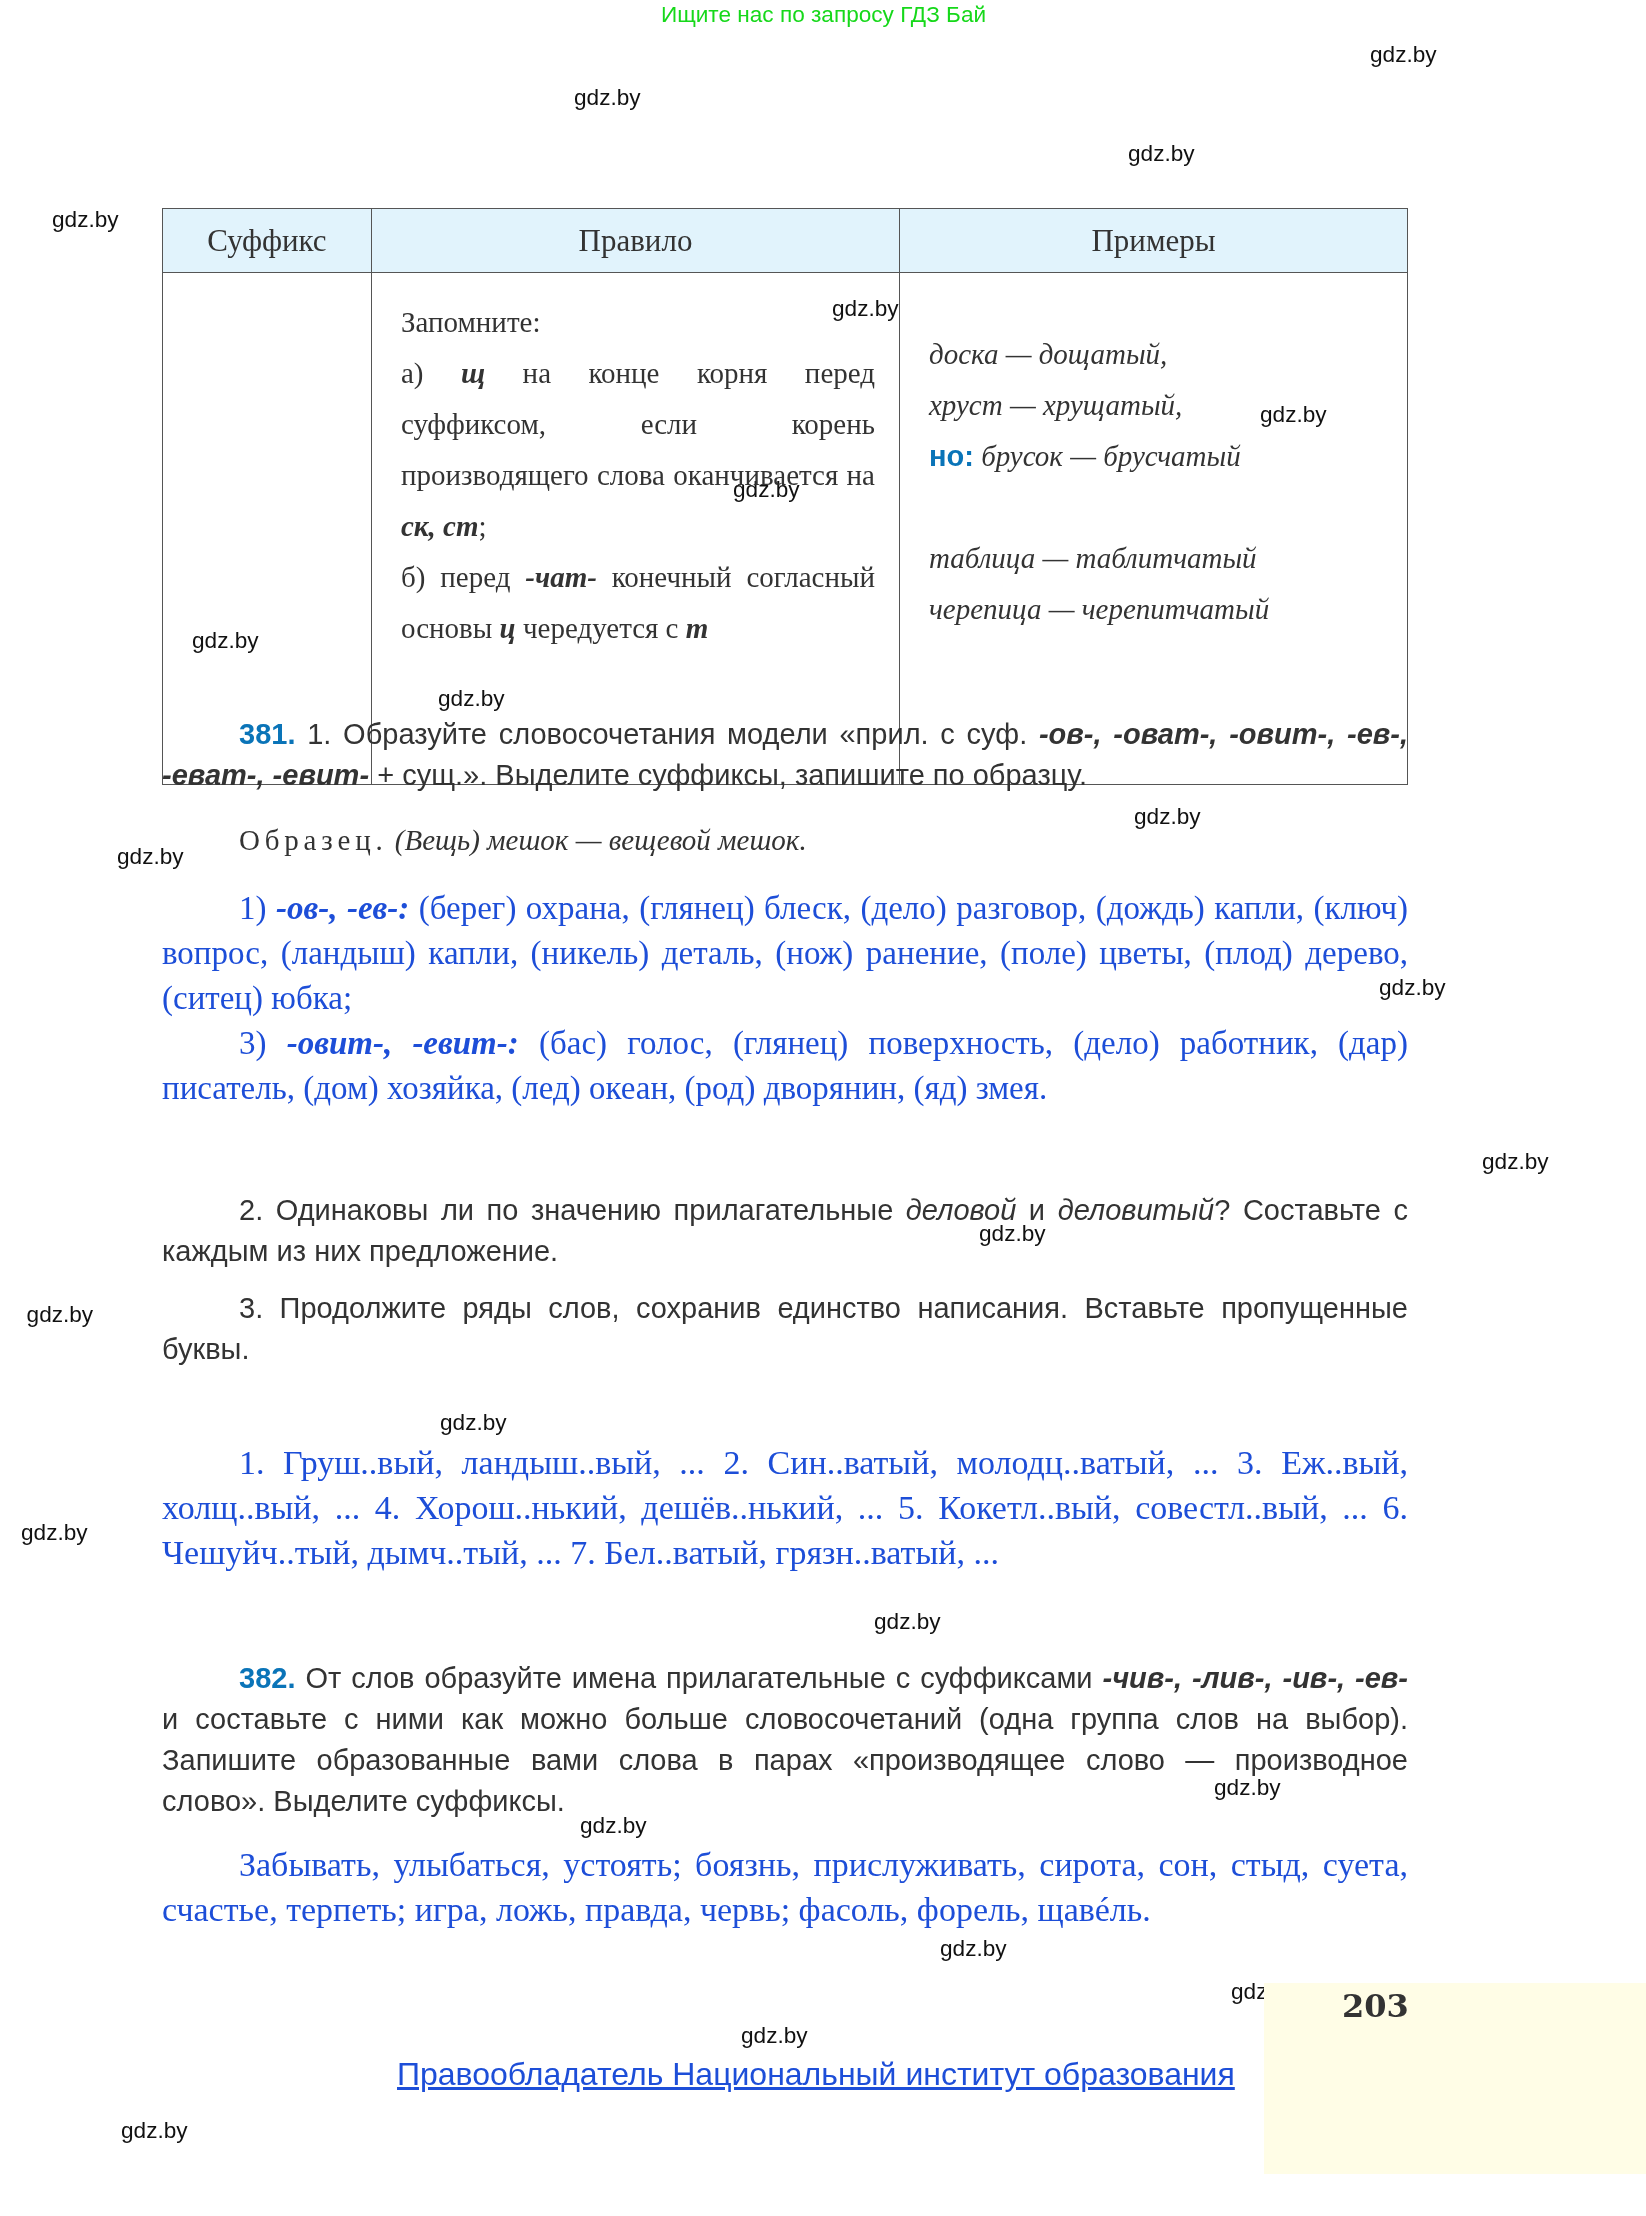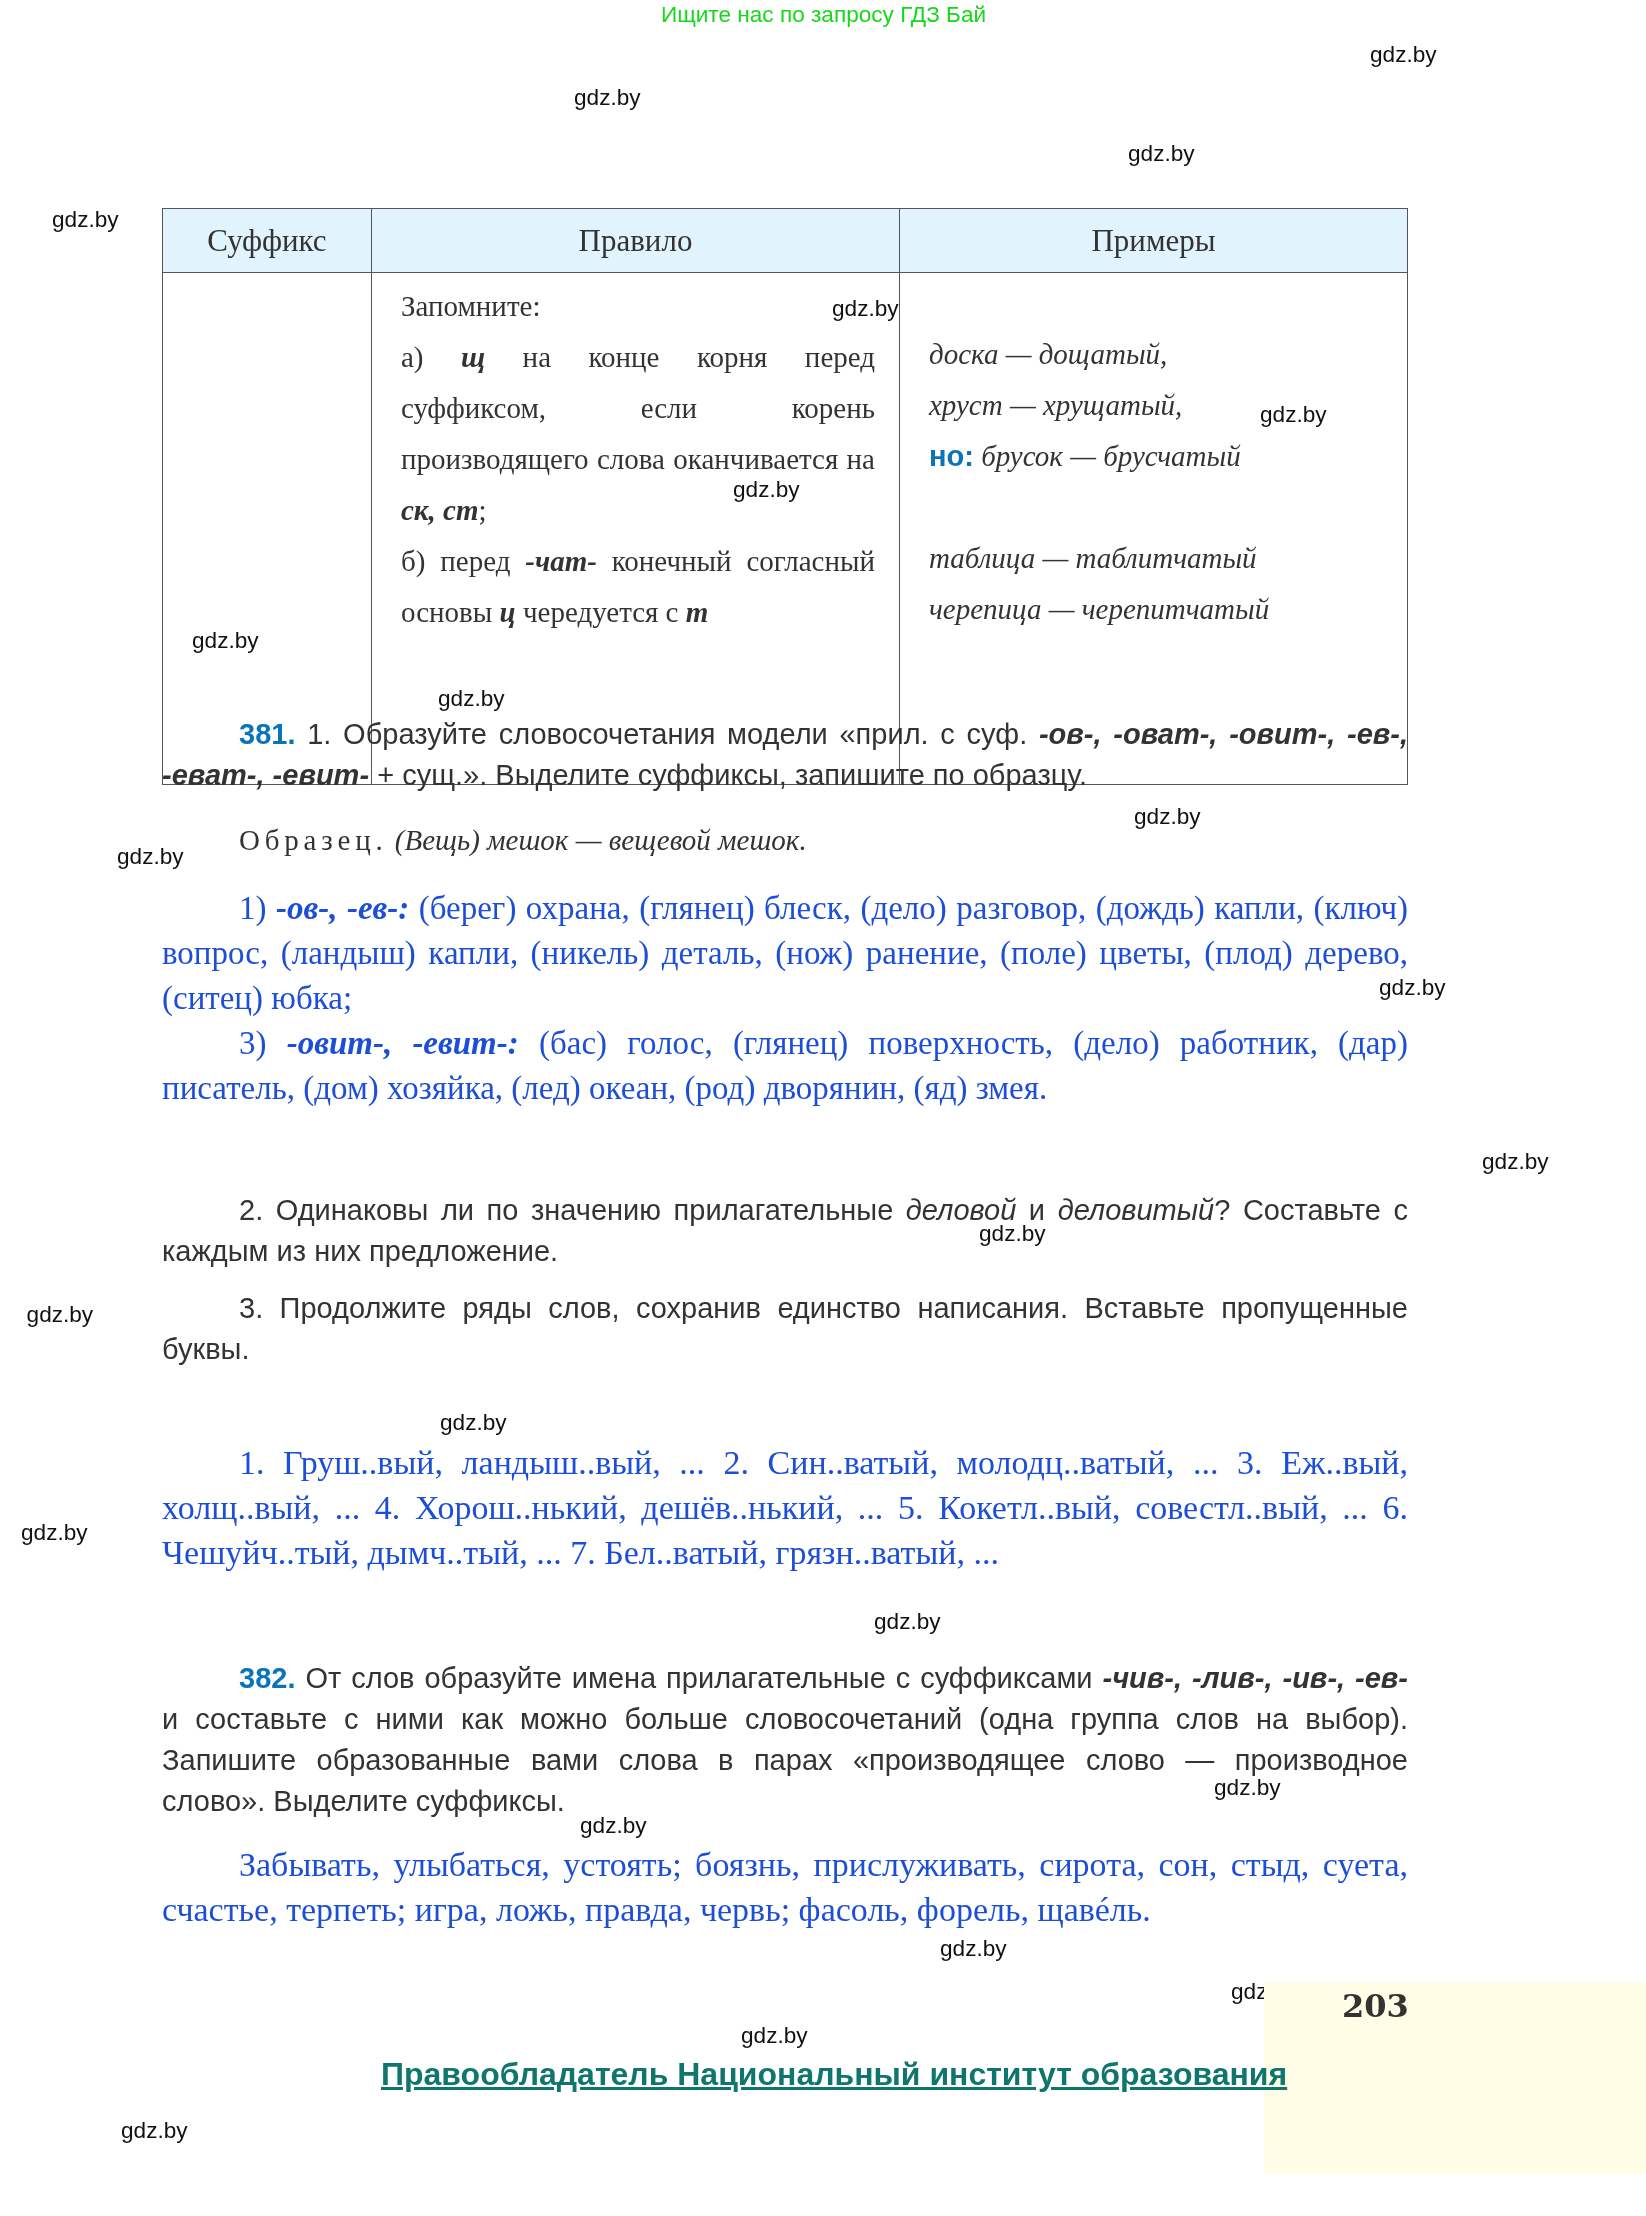--- a/index.html
+++ b/index.html
@@ -2,34 +2,34 @@
 <html style="font-size:13px"><head>
 <meta charset="utf-8">
 <style>
   html,body{margin:0;padding:0;}
   body{width:1647px;height:2216px;position:relative;background:#ffffff;overflow:hidden;font-family:"DejaVu Serif",serif;color:#2b2b2b;}
   .banner{position:absolute;top:1.6px;left:0;width:1647px;text-align:center;color:#16d81a;font-family:"Liberation Sans",sans-serif;font-size:22.6px;}
   .wm{position:absolute;font-family:"Liberation Sans",sans-serif;font-size:22.6px;color:#111;white-space:nowrap;}
   table.rules{position:absolute;left:162px;top:208px;width:1246px;height:577px;border-collapse:collapse;}
   table.rules th{background:#e1f3fc;height:61px;font-family:"Liberation Serif",serif;font-weight:normal;font-size:31px;color:#333;border:1.6px solid #555;}
   table.rules td{border:1.6px solid #555;vertical-align:top;font-family:"Liberation Serif",serif;font-size:29px;line-height:51px;color:#333;}
-  table.rules td.c2{padding:8px 24px 0 29px;}
+  table.rules td.c2{padding:24px 24px 0 29px;}
   table.rules td.c3{padding:56px 16px 0 29px;}
   .it{font-style:italic;}
   .bi{font-style:italic;font-weight:bold;}
   .blue{color:#0a74b8;font-weight:bold;font-family:Liberation Sans, sans-serif;}
   .sans{font-family:"Liberation Sans",sans-serif;font-size:29px;line-height:41px;color:#333;}
   .serif{font-family:"Liberation Serif",serif;font-size:33px;line-height:45px;color:#1d4ed8;}
   .block{position:absolute;left:162px;width:1246px;text-align:justify;}
   .indent{text-indent:77px;}
   .sample{font-family:"Liberation Serif",serif;font-size:29px;color:#333;position:absolute;left:239px;top:824px;}
   .spaced{letter-spacing:4.8px;}
   .pagebox{position:absolute;left:1264px;top:1983px;width:383px;height:191px;background:#fffde6;}
   .pagenum{position:absolute;left:1342px;top:1987px;font-family:"DejaVu Serif",serif;font-weight:bold;font-size:32px;color:#333;}
-  .footer-pink{position:absolute;left:381px;top:2056px;font-family:"Liberation Sans",sans-serif;font-size:32px;color:#0f766e;text-decoration:underline;font-weight:bold;}
+  .footer-pink{position:absolute;left:397px;top:2056px;font-family:"Liberation Sans",sans-serif;font-size:32px;color:#1d4ed8;text-decoration:underline;}
   .footer-blue{position:absolute;top:2180px;left:0;width:1647px;text-align:center;font-family:"Liberation Sans",sans-serif;font-size:22.6px;color:#1a2fd8;margin-top:42px;}
 </style>
 </head>
 <body>
 
 <div class="banner">Ищите нас по запросу ГДЗ Бай</div>
 
 <span class="wm" style="left:1370px;top:42px">gdz.by</span>
 <span class="wm" style="left:574px;top:85px">gdz.by</span>
 <span class="wm" style="left:1128px;top:141px">gdz.by</span>

